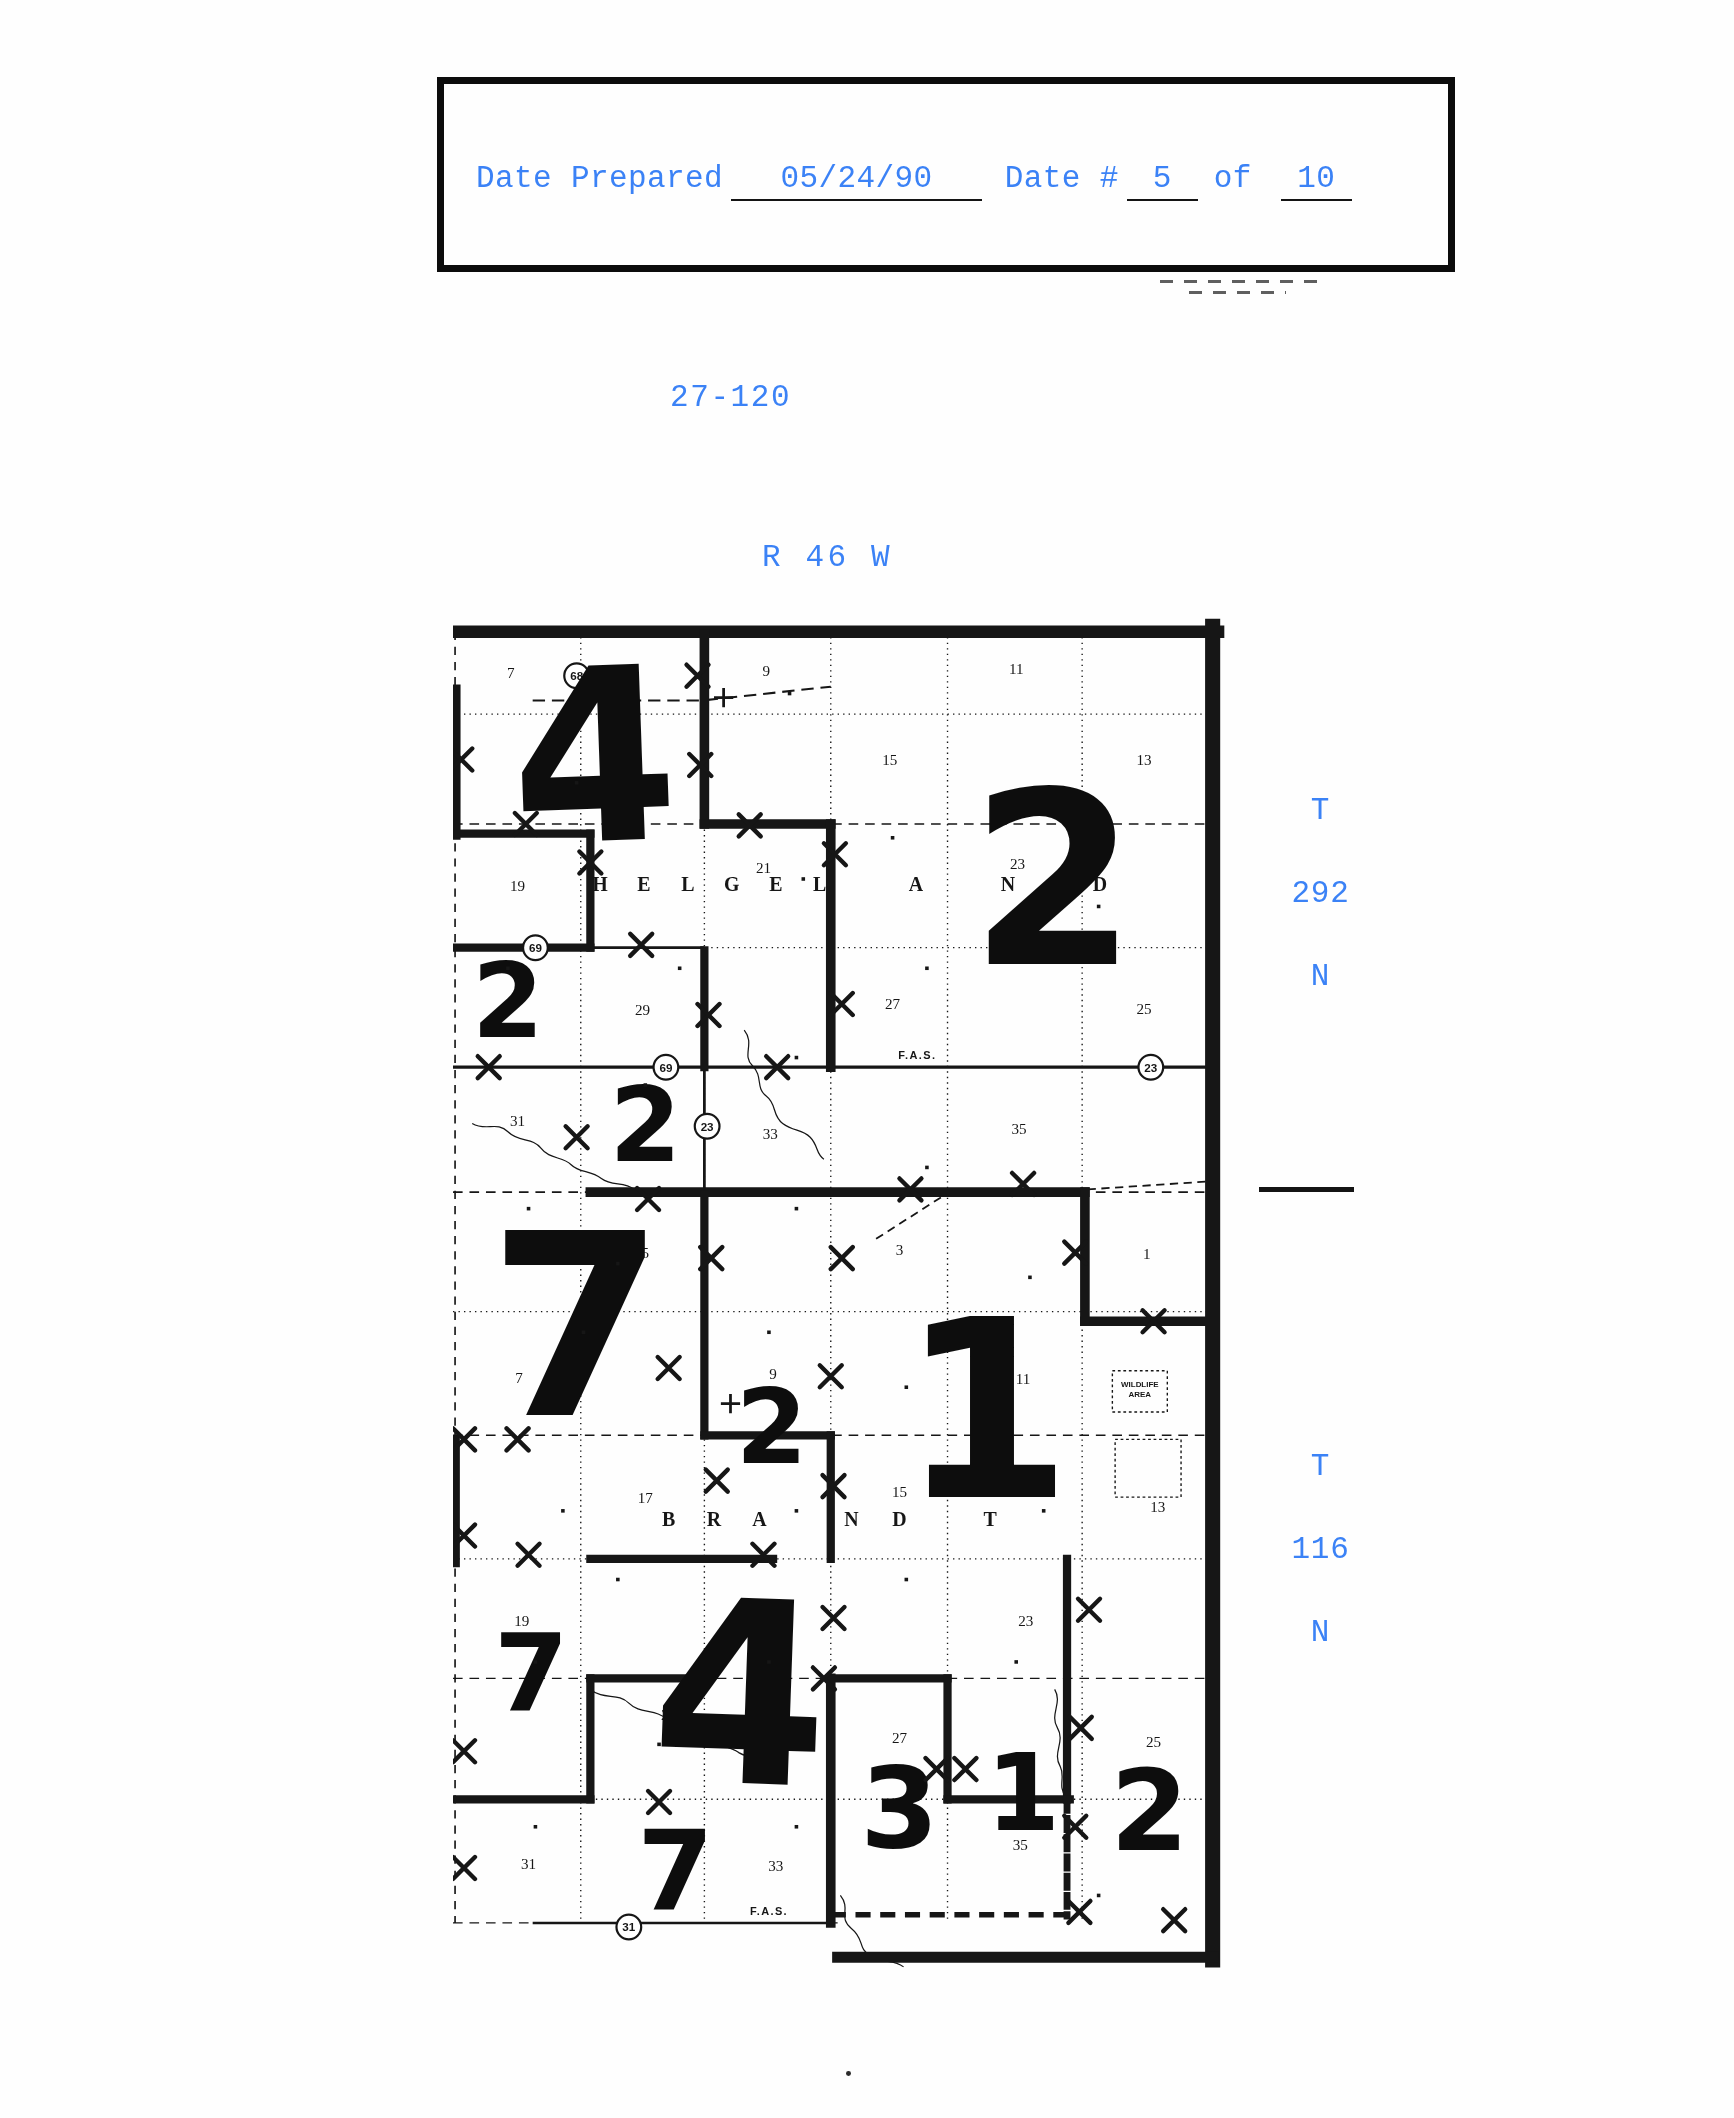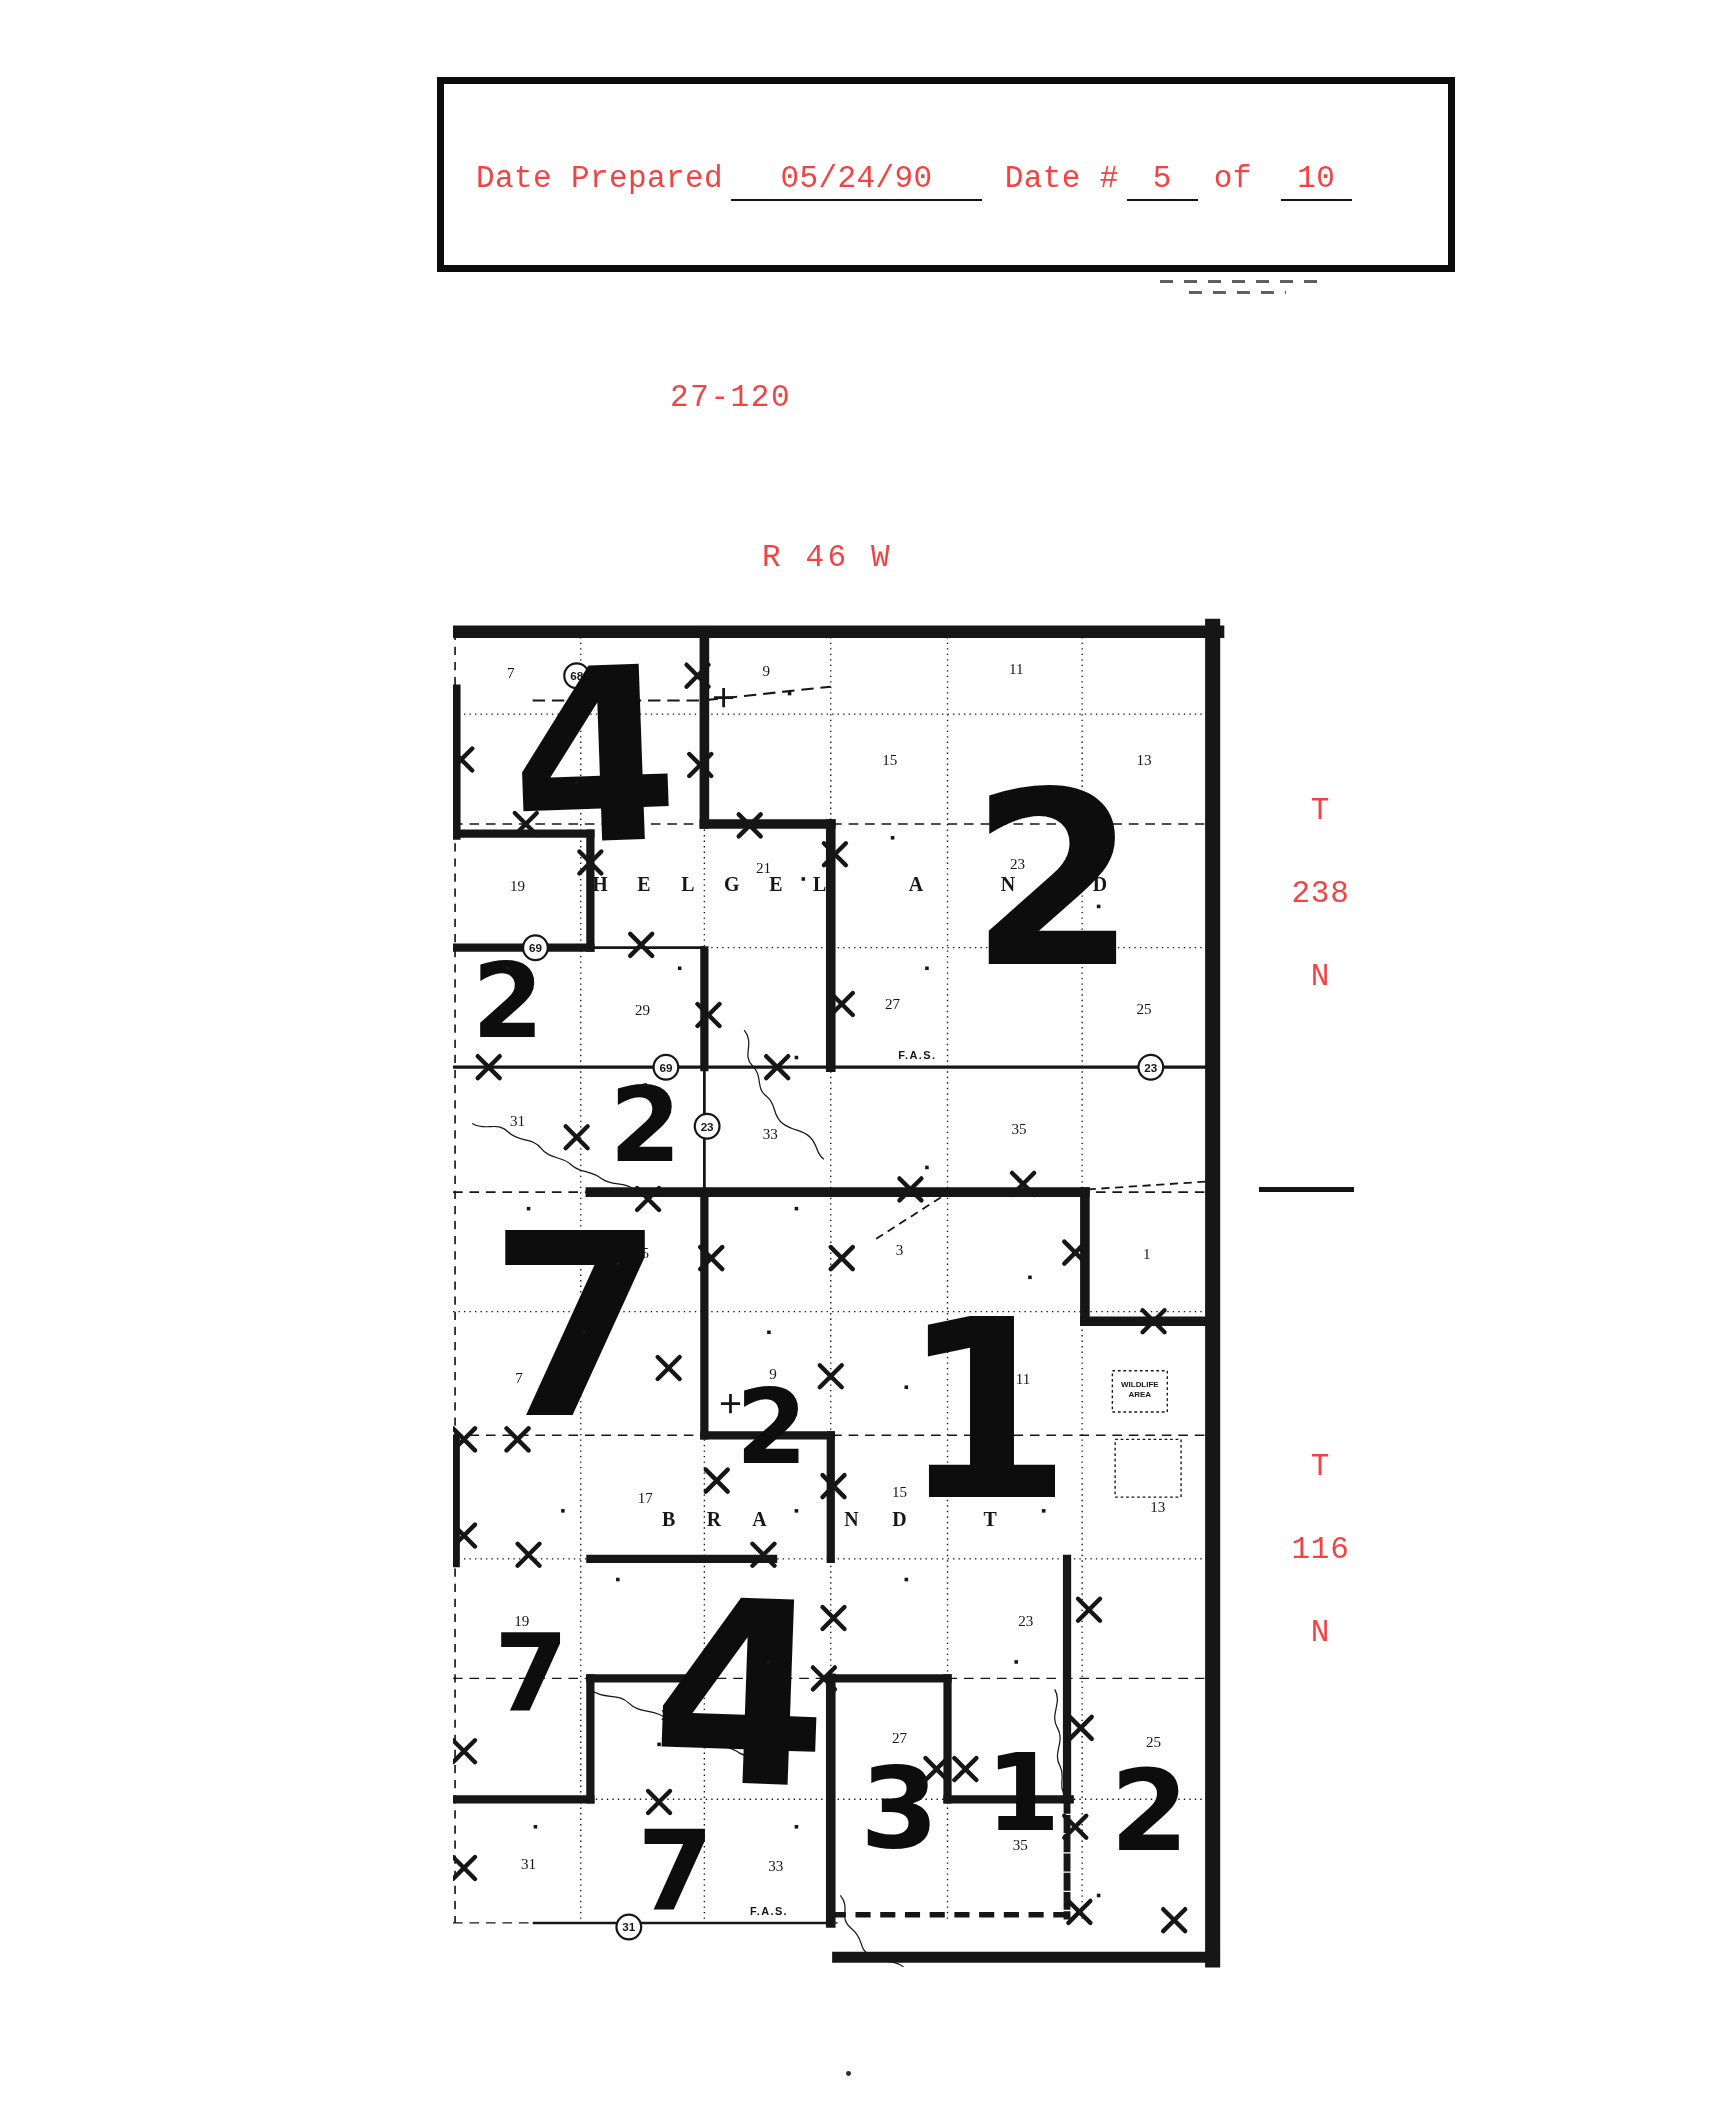--- a/index.html
+++ b/index.html
@@ -1,20 +1,20 @@
 <!DOCTYPE html>
 <html style="font-size:13px"><head>
 <meta charset="utf-8">
 <style>
   * { box-sizing: border-box; }
   html, body { margin: 0; padding: 0; }
   body { background: #d8d8d8; }
   .page {
     position: relative; width: 1734px; height: 2119px;
-    background: #fefefe; color: #ef4444;
+    background: #fefefe; color: #3b82f6;
     font-family: "Liberation Mono", monospace; overflow: hidden;
   }
   .abs { position: absolute; }
   .header-box {
     left: 437px; top: 77px; width: 1018px; height: 195px;
     border: 7.3px solid #0c0c0c;
     display: flex; align-items: center; padding: 13px 14.6px 0 32px;
   }
   .header-line { font-size: 31px; letter-spacing: 0.4px; white-space: nowrap; display: flex; align-items: baseline; }
   .blank { display: inline-block; border-bottom: 2.4px solid #141414; text-align: center; padding: 0 11.3px 3.2px; margin-left: 8px; }
@@ -265,21 +265,21 @@
       <rect x="228.7" y="758.7" width="2.6" height="2.6" fill="#161616"></rect>
       <rect x="408.7" y="758.7" width="2.6" height="2.6" fill="#161616"></rect>
       <rect x="148.7" y="818.7" width="2.6" height="2.6" fill="#161616"></rect>
       <rect x="248.7" y="878.7" width="2.6" height="2.6" fill="#161616"></rect>
       <rect x="58.7" y="878.7" width="2.6" height="2.6" fill="#161616"></rect>
       <rect x="468.7" y="928.7" width="2.6" height="2.6" fill="#161616"></rect>
     </svg>
 
   <div class="abs twp-label" style="left:1275px; top:769px;">
     <div>T</div>
-    <div>238</div>
+    <div>292</div>
     <div>N</div>
   </div>
 
   <div class="abs tick"></div>
 
   <div class="abs twp-label" style="left:1275px; top:1425px;">
     <div>T</div>
     <div>116</div>
     <div>N</div>
   </div>

